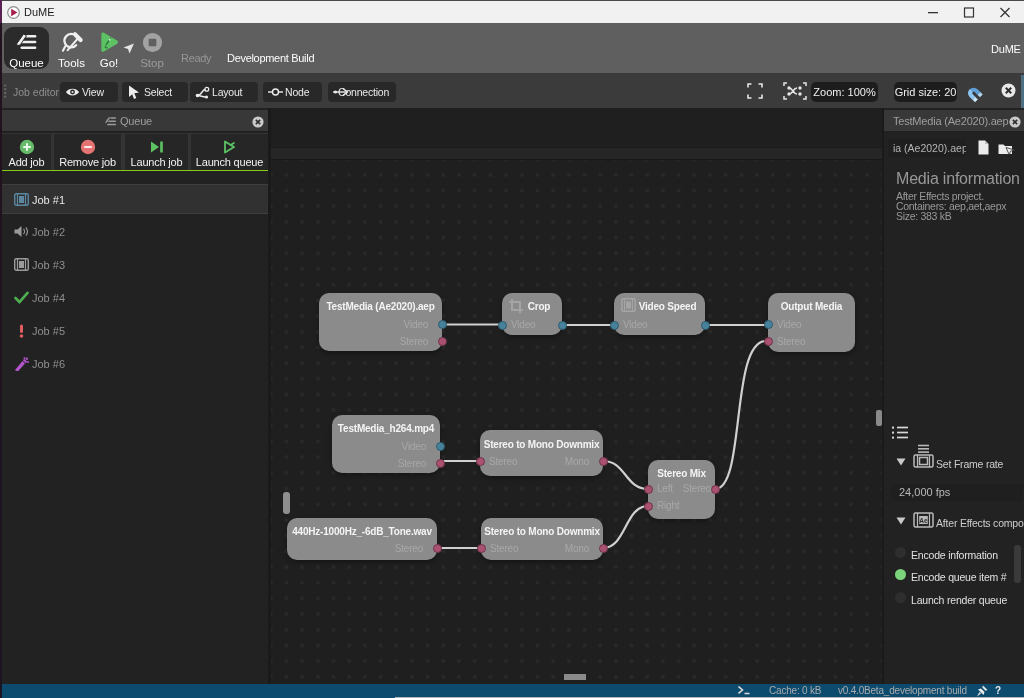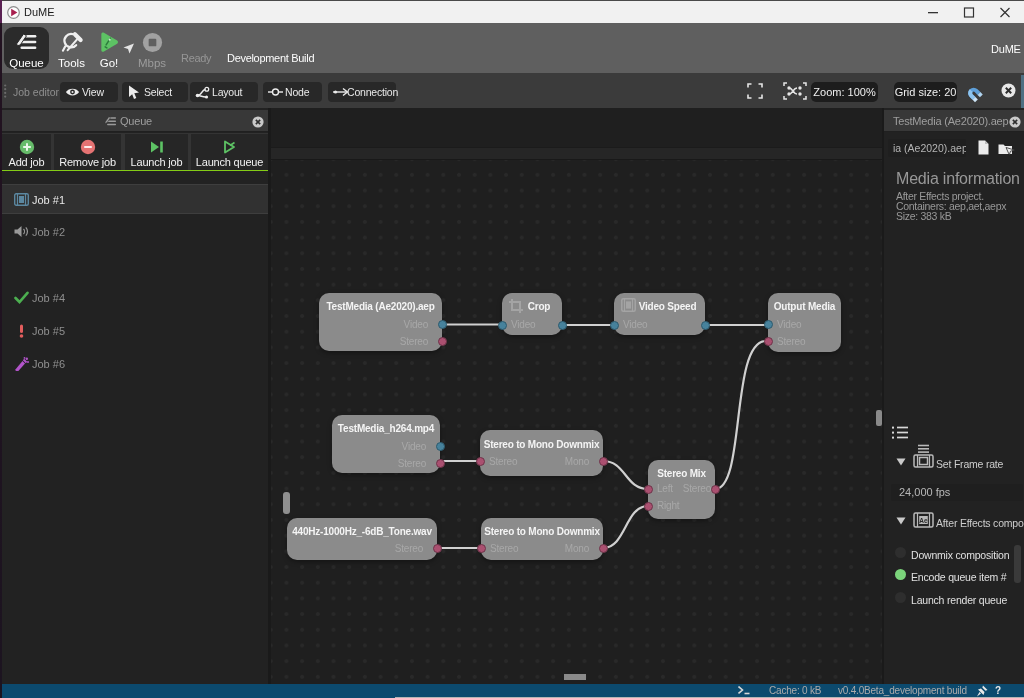--- a/index.html
+++ b/index.html
@@ -108,21 +108,21 @@
     <span class="lbl">Go!</span>
   </div>
   <svg class="abs" style="left:123px;top:20px" width="12" height="11" viewBox="0 0 12 11">
         <path d="M11 0.5 L0.5 4.5 L5 6 L6.5 10.5 Z" fill="#e4e4e4"></path>
       </svg>
   <div class="tbitem tbgray" style="left:131px;top:8px;width:42px">
     <svg width="23" height="23" viewBox="0 0 24 24">
       <circle cx="12" cy="12" r="10" fill="#a2a2a2"></circle>
       <rect x="8" y="8" width="8" height="8" rx="1" fill="#606060"></rect>
     </svg>
-    <span class="lbl">Mbps</span>
+    <span class="lbl">Stop</span>
   </div>
   <div class="abs" style="left:181px;top:29px;font-size:11px;color:#969696;letter-spacing:-0.3px">Ready</div>
   <div class="abs" style="left:227px;top:29px;font-size:11px;color:#fdfdfd;letter-spacing:-0.3px">Development Build</div>
   <div class="abs" style="left:991px;top:20px;font-size:11px;color:#fdfdfd;letter-spacing:-0.2px">DuME</div>
 </div>
 
 <div id="jobbar" class="abs">
   <svg class="abs" style="left:4px;top:11px" width="5" height="14" viewBox="0 0 5 14">
     <g fill="#6b6b6b">
           <circle cx="1.2" cy="1.5" r="1.1"></circle>
@@ -154,21 +154,21 @@
           <circle cx="11.8" cy="3.3" r="1.9" fill="none" stroke="#ececec" stroke-width="1.3"></circle>
           <circle cx="11.5" cy="11" r="1.6" fill="#ececec"></circle>
     </svg>
   </div>
   <div class="jbbtn" style="left:263px;width:59px">Node
     <svg class="abs" style="left:5px;top:5px" width="15" height="10" viewBox="0 0 15 10">
       <path d="M0 5 H15" stroke="#ececec" stroke-width="1.4"></path>
       <circle cx="7.5" cy="5" r="3" fill="#282828" stroke="#ececec" stroke-width="1.4"></circle>
     </svg>
   </div>
-  <div class="jbbtn" style="left:328px;width:68px;padding-left:19px">Connection
+  <div class="jbbtn" style="left:328px;width:68px;padding-left:10px">Connection
     <svg class="abs" style="left:5px;top:5px" width="17" height="10" viewBox="0 0 17 10">
       <path d="M0 5 H14" stroke="#ececec" stroke-width="1.4"></path>
       <path d="M10 1.5 L14.5 5 L10 8.5" fill="none" stroke="#ececec" stroke-width="1.4"></path>
       <circle cx="2.5" cy="5" r="1.6" fill="#ececec"></circle>
     </svg>
   </div>
   <svg class="abs" style="left:747px;top:10px" width="16" height="16" viewBox="0 0 16 16">
     <g stroke="#e6e6e6" stroke-width="1.6" fill="none">
       <path d="M1 4.5 V1 H4.5"></path>
           <path d="M11.5 1 H15 V4.5"></path>
@@ -259,20 +259,28 @@
   <div class="jobrow" style="top:109px">
     <svg width="15" height="13" viewBox="0 0 15 13">
           <path d="M0.5 4.5 H3.5 L7.5 1 V12 L3.5 8.5 H0.5 Z" fill="#9a9a9a"></path>
           <g stroke="#9a9a9a" fill="none" stroke-width="1.2">
             <path d="M9.5 4 C10.8 5.3 10.8 7.7 9.5 9"></path>
             <path d="M11.8 2.4 C14 4.6 14 8.4 11.8 10.6"></path>
           </g>
         </svg>
     <span class="jtxt">Job #2</span>
       </div>
+  <div class="jobrow" style="top:142px">
+    <svg width="15" height="13" viewBox="0 0 15 13">
+          <rect x="0.7" y="0.7" width="13.6" height="11.6" rx="1.5" fill="none" stroke="#9a9a9a" stroke-width="1.4"></rect>
+          <path d="M3.5 1 V12 M11.5 1 V12" stroke="#9a9a9a" stroke-width="1.2"></path>
+          <rect x="5" y="3" width="5" height="7" fill="#9a9a9a"></rect>
+        </svg>
+    <span class="jtxt">Job #3</span>
+      </div>
   <div class="jobrow" style="top:175px">
     <svg width="15" height="13" viewBox="0 0 15 13">
           <path d="M1.5 7 L5.5 11 L13.5 1.8" fill="none" stroke="#4caf50" stroke-width="2.6" stroke-linecap="round"></path>
         </svg>
     <span class="jtxt">Job #4</span>
       </div>
   <div class="jobrow" style="top:208px">
     <svg width="15" height="14" viewBox="0 0 15 14">
           <rect x="6" y="0.5" width="3" height="8.5" rx="1.5" fill="#e25d5d"></rect>
           <circle cx="7.5" cy="12" r="1.8" fill="#e25d5d"></circle>
@@ -332,21 +340,21 @@
     <div class="ntitle" style="top:8px;padding-left:16px">Video Speed</div>
     <svg class="abs" style="left:7px;top:5px" width="15" height="14" viewBox="0 0 15 14">
           <rect x="0.8" y="0.8" width="13.4" height="12.4" rx="1.5" fill="none" stroke="#a4a4a4" stroke-width="1.5"></rect>
           <path d="M3.5 1 V13 M11.5 1 V13" stroke="#a4a4a4" stroke-width="1.2"></path>
           <rect x="5" y="3.4" width="5" height="7.2" fill="#a4a4a4"></rect>
         </svg>
     <div class="plabel" style="left:9px;top:26px">Video</div>
     <div class="dot dteal" style="left:-4.5px;top:27.5px"></div>
     <div class="dot dteal" style="right:-4.5px;top:27.5px"></div>
   </div>
-  <div class="node" style="left:500px;top:185px;width:73px;height:59px">
+  <div class="node" style="left:500px;top:185px;width:87px;height:59px">
     <div class="ntitle" style="top:8px">Output Media</div>
     <div class="plabel" style="left:9px;top:26px">Video</div>
     <div class="plabel" style="left:9px;top:42.5px">Stereo</div>
     <div class="dot dteal" style="left:-4.5px;top:27px"></div>
     <div class="dot dmag" style="left:-4.5px;top:43.5px"></div>
   </div>
   <div class="node" style="left:64px;top:307px;width:108px;height:58px">
     <div class="ntitle" style="top:8px">TestMedia_h264.mp4</div>
     <div class="plabel pr" style="right:14px;top:26px">Video</div>
     <div class="plabel pr" style="right:14px;top:42.5px">Stereo</div>
@@ -438,21 +446,21 @@
         <path d="M0.5 0.5 H9.5 L5 7.5 Z" fill="#c9c9c9"></path>
       </svg>
   <svg class="abs" style="left:29px;top:404px" width="21" height="16" viewBox="0 0 21 16">
     <rect x="1" y="1" width="19" height="14" rx="1.5" fill="none" stroke="#b9b9b9" stroke-width="1.5"></rect>
     <path d="M4.5 1 V15 M16.5 1 V15" stroke="#b9b9b9" stroke-width="1.2"></path>
     <rect x="6.2" y="4" width="8.6" height="8" fill="#b9b9b9"></rect>
     <text x="10.5" y="10.5" font-size="6.5" font-weight="bold" fill="#2a2a2a" text-anchor="middle" font-family="Liberation Sans">Ae</text>
   </svg>
   <div class="abs" style="left:52px;top:409px;font-size:10.5px;color:#cdcdcd;letter-spacing:-0.2px;white-space:nowrap">After Effects compos</div>
   <div class="abs" style="left:11px;top:439px;width:11px;height:11px;border-radius:50%;background:#2e2e2e"></div>
-  <div class="abs" style="left:27px;top:441px;font-size:10.5px;color:#e0e0e0;letter-spacing:-0.2px;white-space:nowrap">Downmix composition</div>
+  <div class="abs" style="left:27px;top:441px;font-size:10.5px;color:#e0e0e0;letter-spacing:-0.2px;white-space:nowrap">Encode information</div>
   <div class="abs" style="left:11px;top:461px;width:11px;height:11px;border-radius:50%;background:#7bd47b"></div>
   <div class="abs" style="left:27px;top:463px;font-size:10.5px;color:#e0e0e0;letter-spacing:-0.2px;white-space:nowrap">Encode queue item #</div>
   <div class="abs" style="left:11px;top:484px;width:11px;height:11px;border-radius:50%;background:#2e2e2e"></div>
   <div class="abs" style="left:27px;top:486px;font-size:10.5px;color:#e0e0e0;letter-spacing:-0.2px;white-space:nowrap">Launch render queue</div>
   <div class="abs" style="left:130px;top:437px;width:7px;height:38px;background:#3a3a3a;border-radius:3px"></div>
 </div>
 
 <div id="statusbar" class="abs">
   <svg class="abs" style="left:738px;top:2px" width="12" height="9" viewBox="0 0 12 9">
     <path d="M0.5 0.5 L4.5 4 L0.5 7.5" fill="none" stroke="#d8d8d8" stroke-width="1.6"></path>

